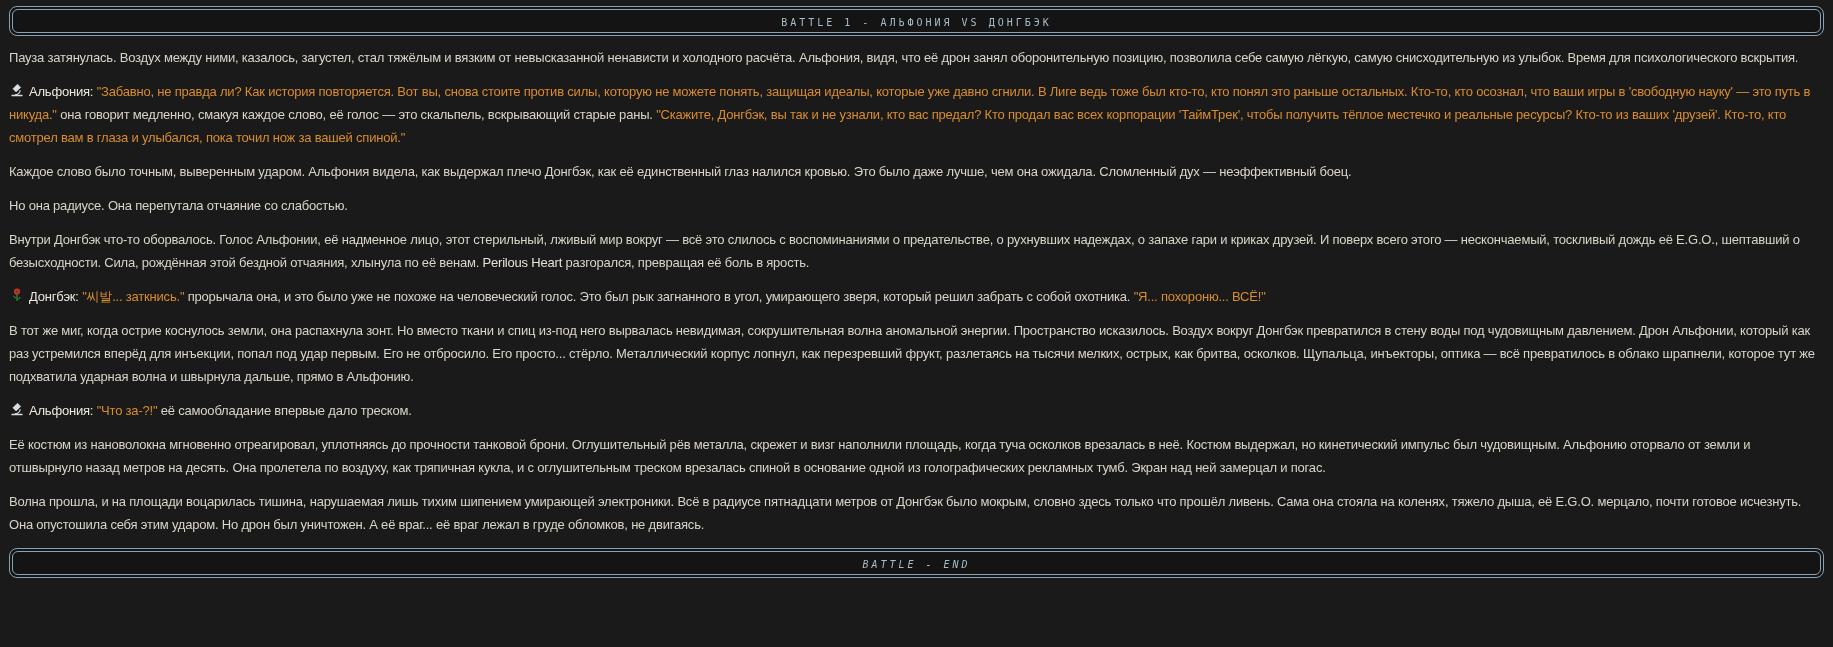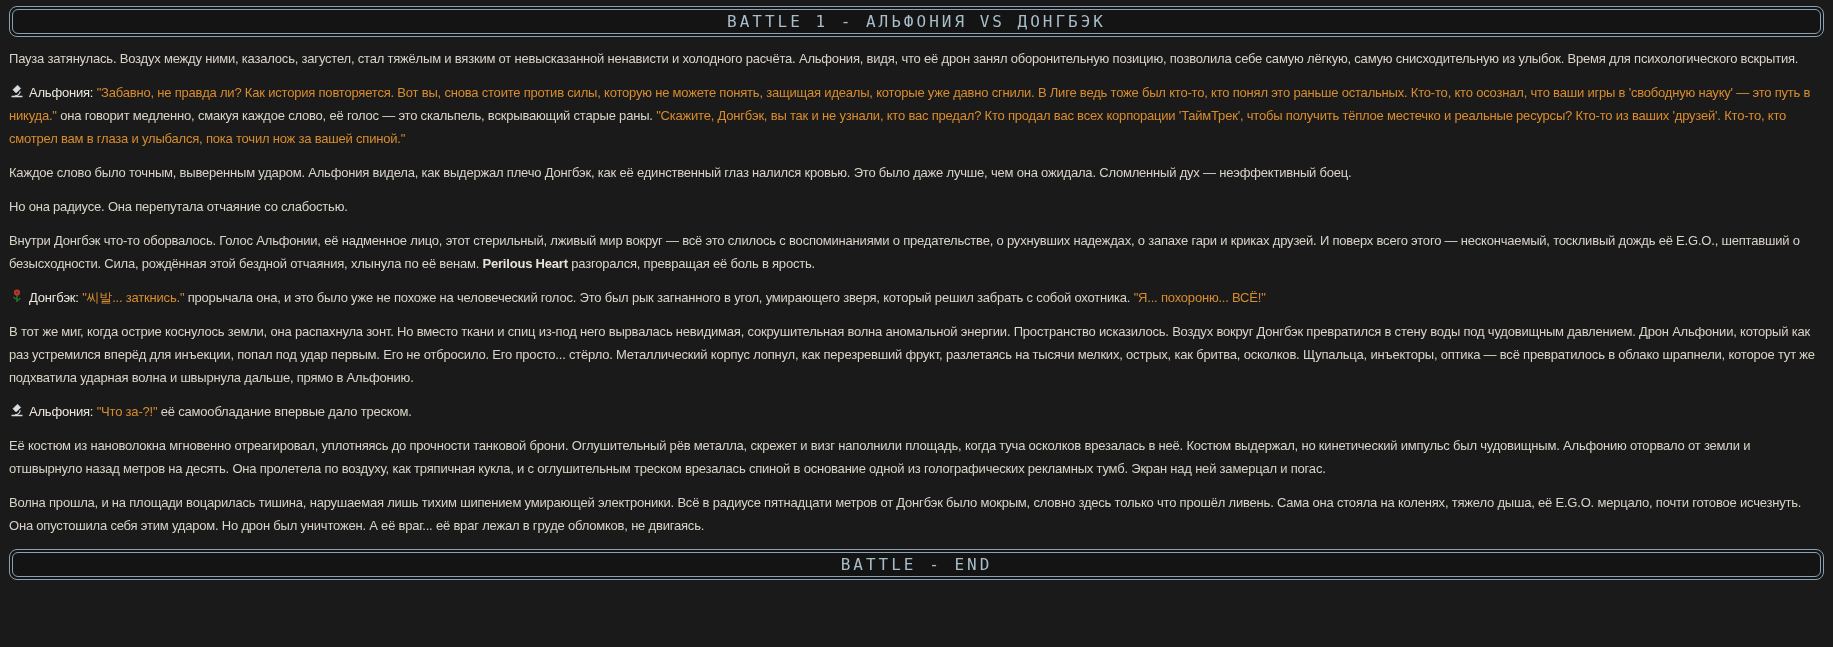--- a/index.html
+++ b/index.html
@@ -18,46 +18,46 @@
     margin:0 0 10px 0;
   }
   .battle-box-inner{
     border:1px solid #8aa2b2;
     border-radius:6px;
     padding:2px 6px;
     text-align:center;
   }
   .battle-title{
     font-family:"DejaVu Sans Mono","Liberation Mono",monospace;
-    font-size:16px;
+    font-size:10px;
     letter-spacing:3px;
     color:#a7bdc9;
     white-space:nowrap;
   }
   .story{margin:0;}
   .para{
     margin:0 0 11px 0;
     font-size:13px;
     line-height:23px;
     letter-spacing:-0.2px;
     color:#d9d4c8;
   }
   .para:last-of-type{margin-bottom:12px;}
   .normal{color:#d9d4c8;}
   .speaker{font-weight:normal;color:#ece8dd;}
-  .bold{font-weight:bold;color:#e6e2d6;margin-top:44px;}
+  .bold{font-weight:normal;color:#e6e2d6;margin-top:44px;}
   .quote{color:#d98c2e;}
   .icon{
     display:inline-block;
     width:16px;height:16px;
     vertical-align:-2px;
     margin-right:4px;
   }
   .icon svg{width:16px;height:16px;display:block;}
-  .bottom-box{margin-bottom:0;}
+  .bottom-box{margin-bottom:0;font-style:italic;}
 </style>
 </head>
 <body>
 
 <div class="page">
 
   <div class="battle-box">
     <div class="battle-box-inner">
       <span class="battle-title">BATTLE 1 - АЛЬФОНИЯ VS ДОНГБЭК</span>
     </div>

